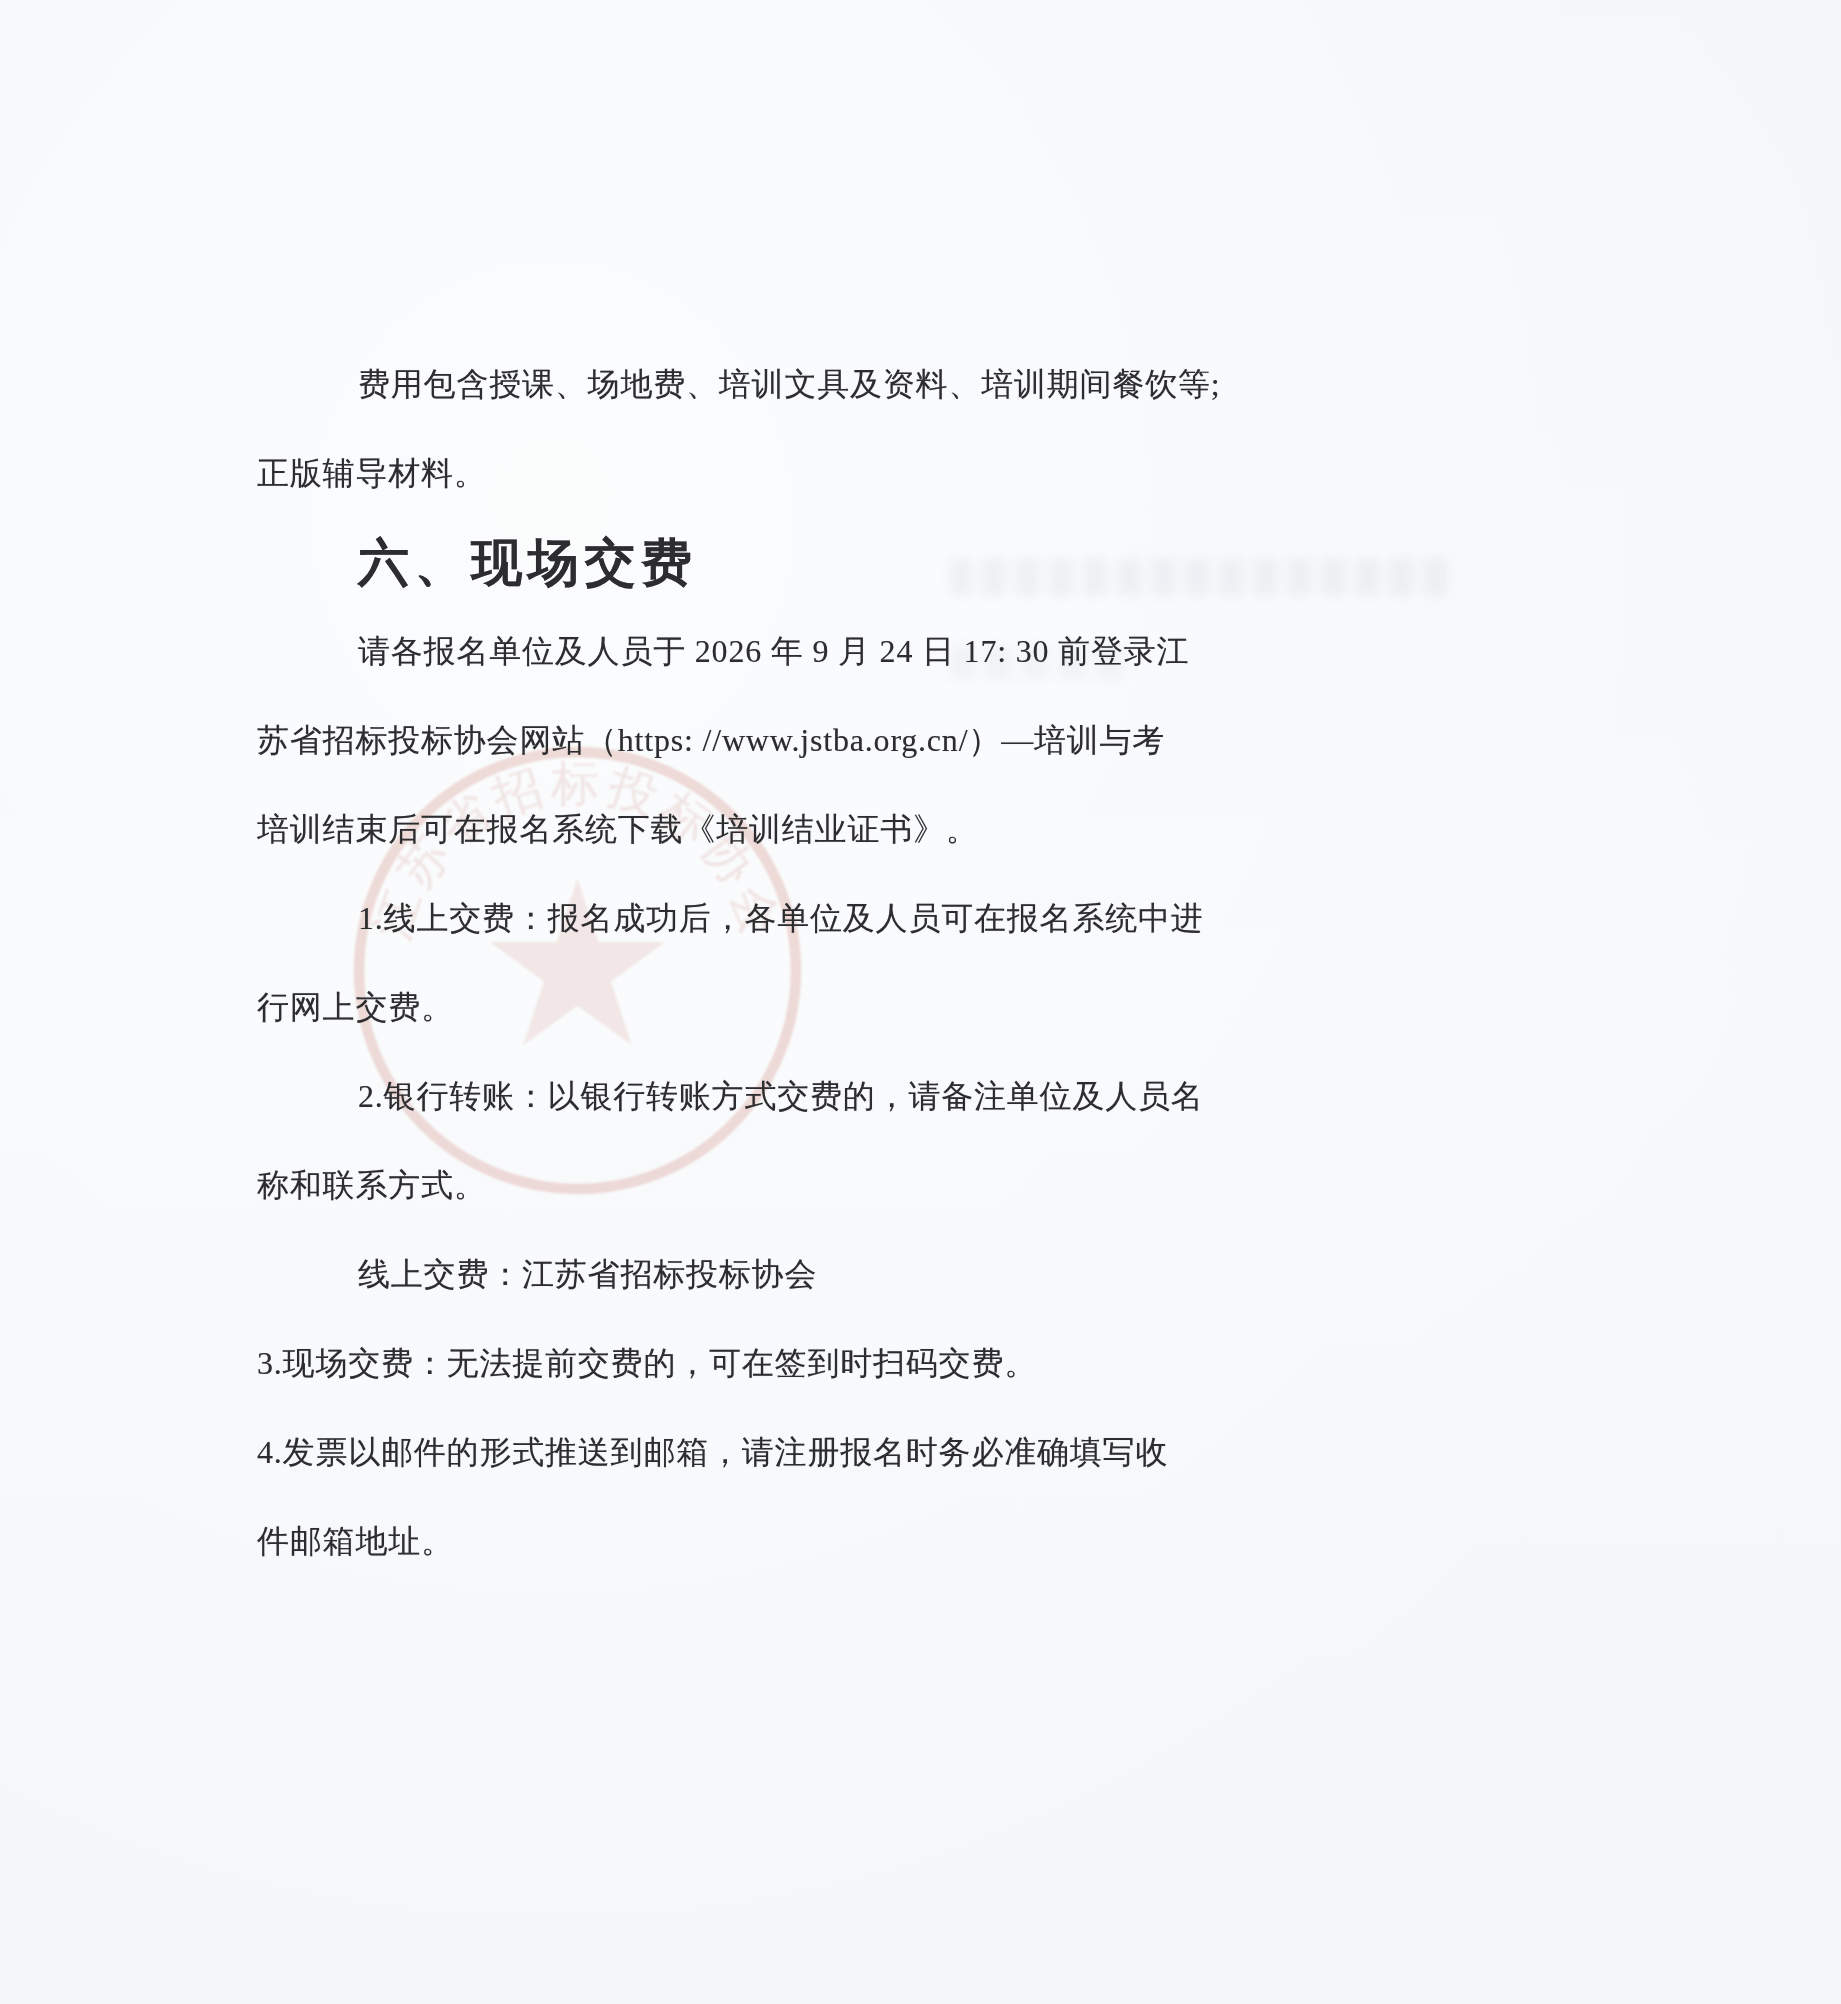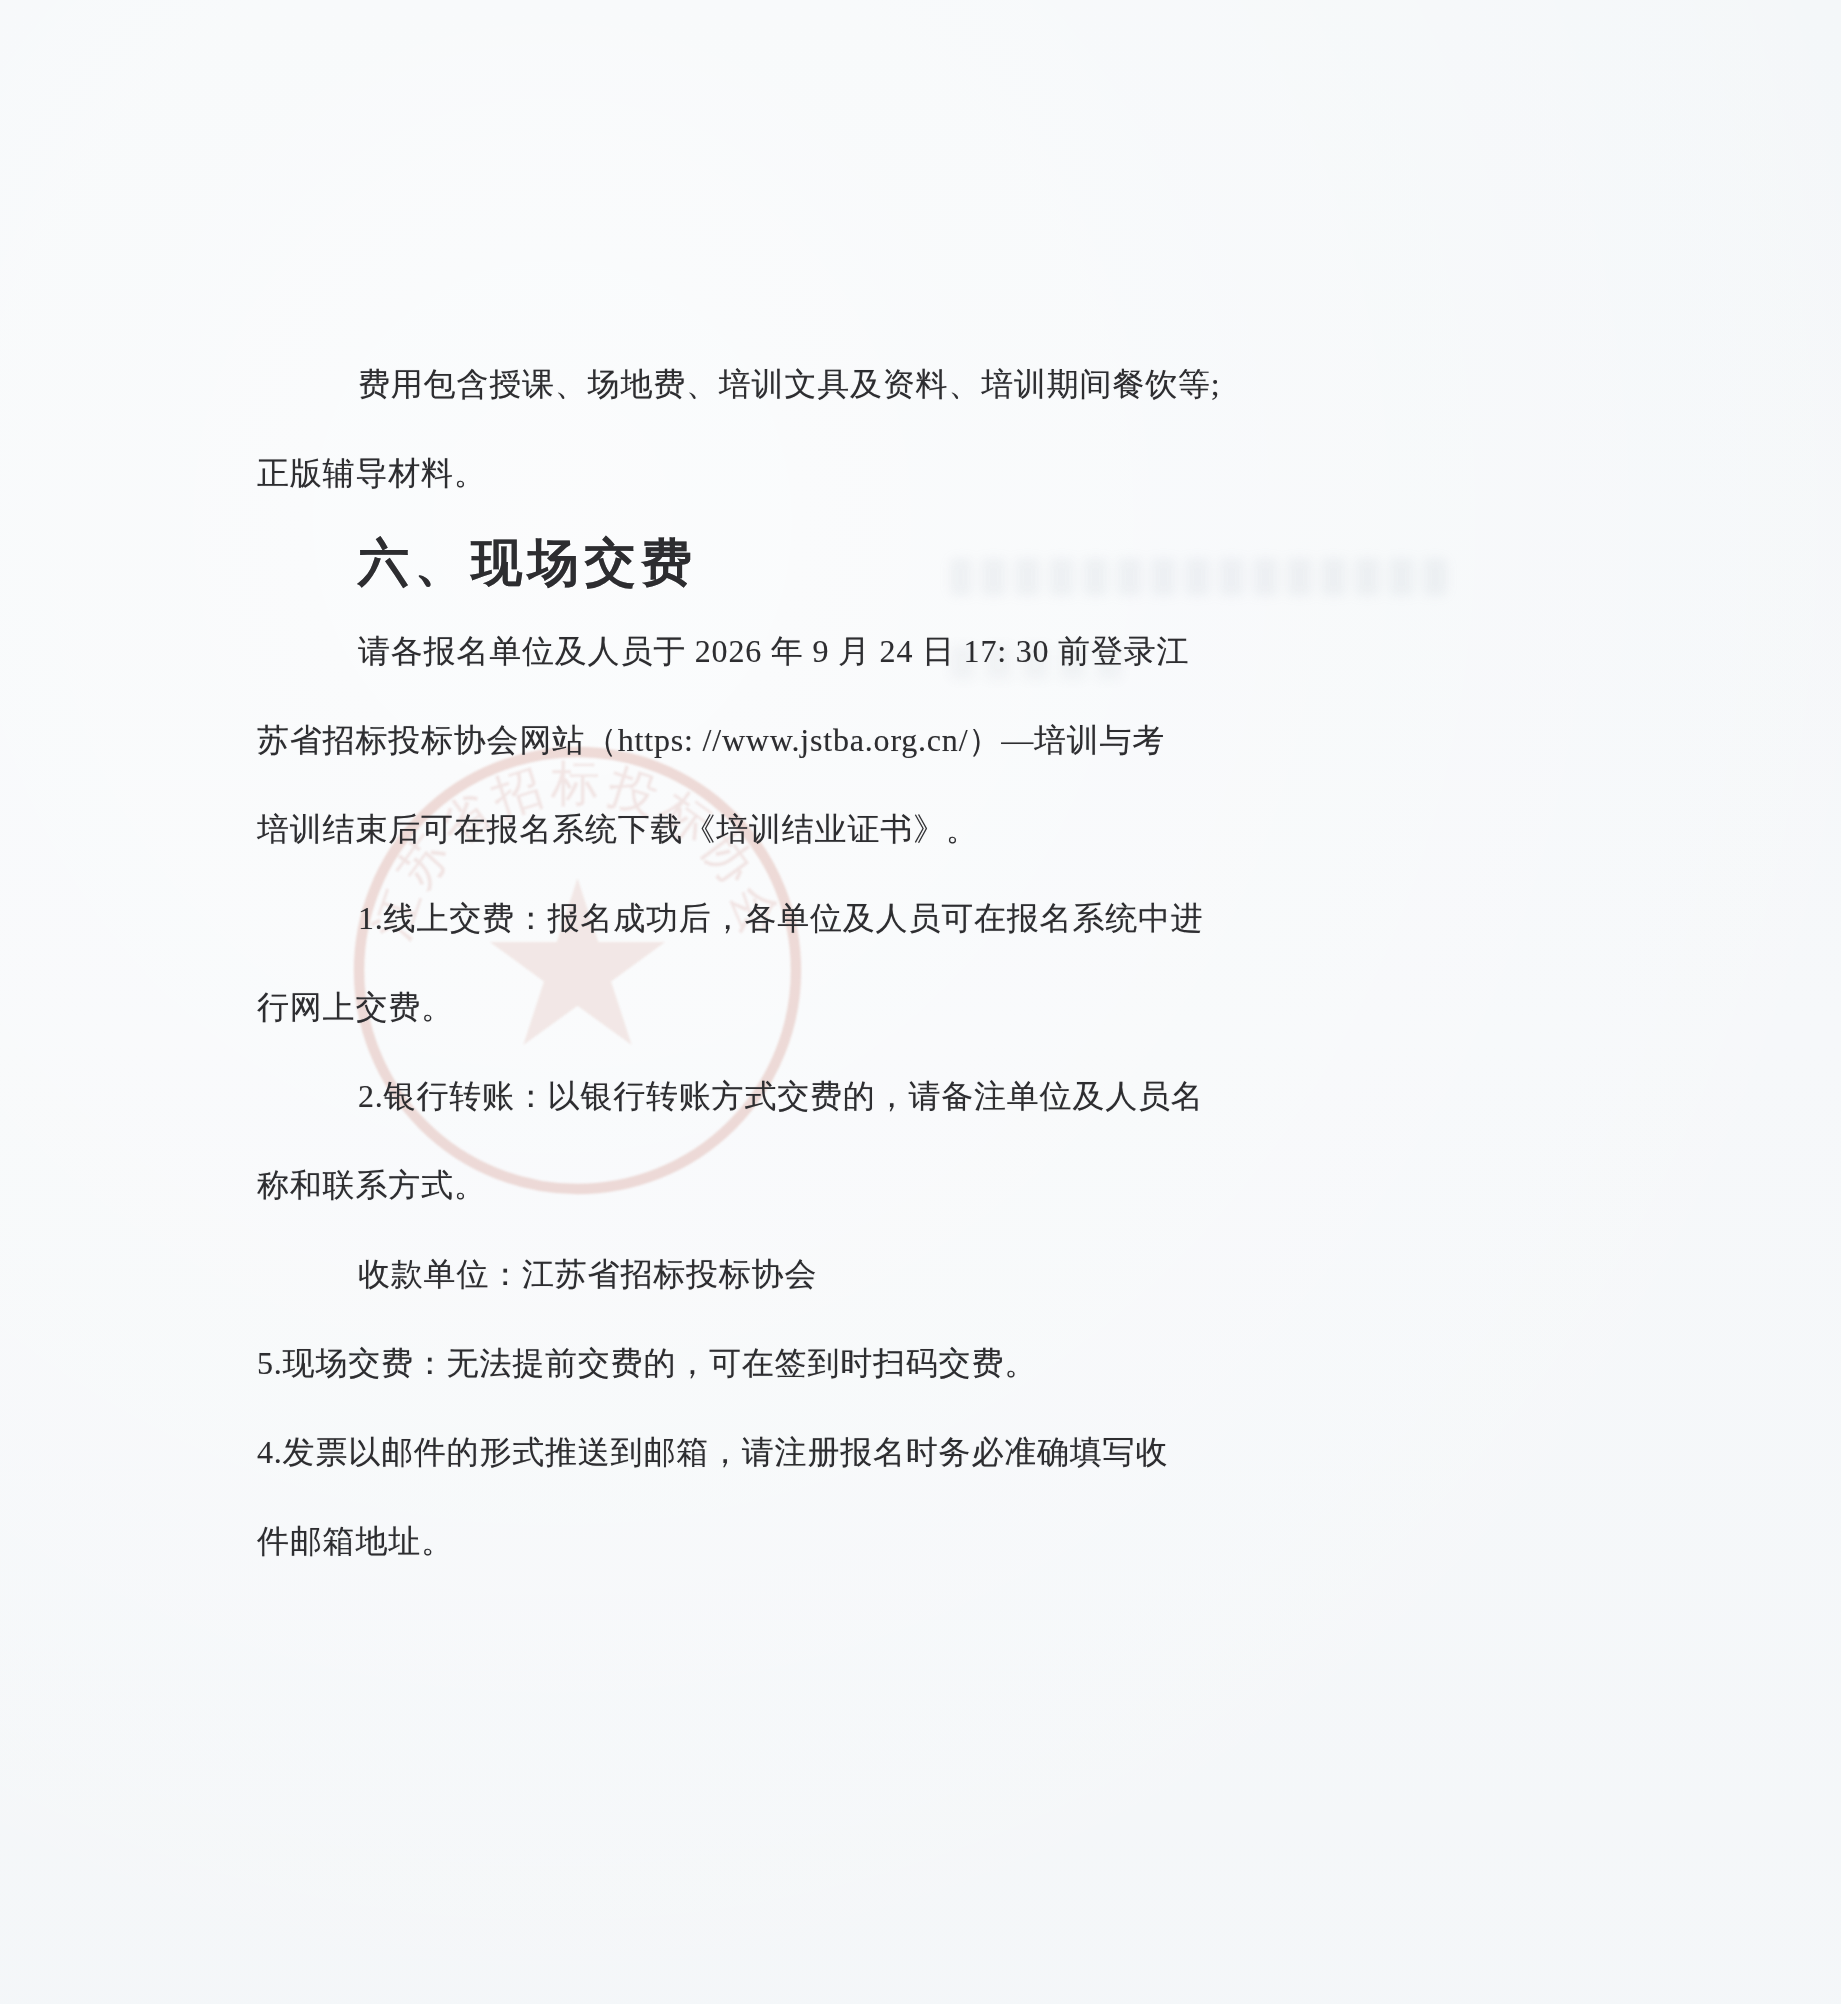--- a/index.html
+++ b/index.html
@@ -108,20 +108,20 @@
       <div class="line indent">费用包含授课、场地费、培训文具及资料、培训期间餐饮等;</div>
       <div class="line">正版辅导材料。</div>
       <div class="line indent heading">六、现场交费</div>
       <div class="line indent">请各报名单位及人员于 2026 年 9 月 24 日 17: 30 前登录江</div>
       <div class="line">苏省招标投标协会网站（https: //www.jstba.org.cn/）—培训与考</div>
       <div class="line">培训结束后可在报名系统下载《培训结业证书》。</div>
       <div class="line indent">1.线上交费：报名成功后，各单位及人员可在报名系统中进</div>
       <div class="line">行网上交费。</div>
       <div class="line indent">2.银行转账：以银行转账方式交费的，请备注单位及人员名</div>
       <div class="line">称和联系方式。</div>
-      <div class="line indent">收款单位：江苏省招标投标协会</div>
-      <div class="line">5.现场交费：无法提前交费的，可在签到时扫码交费。</div>
+      <div class="line indent">线上交费：江苏省招标投标协会</div>
+      <div class="line">3.现场交费：无法提前交费的，可在签到时扫码交费。</div>
       <div class="line">4.发票以邮件的形式推送到邮箱，请注册报名时务必准确填写收</div>
       <div class="line">件邮箱地址。</div>
     </main>
 
 </div>
 
 
 </body></html>

